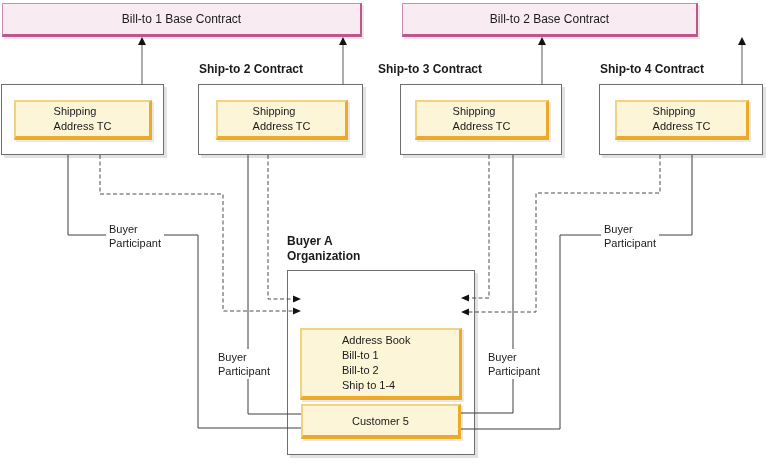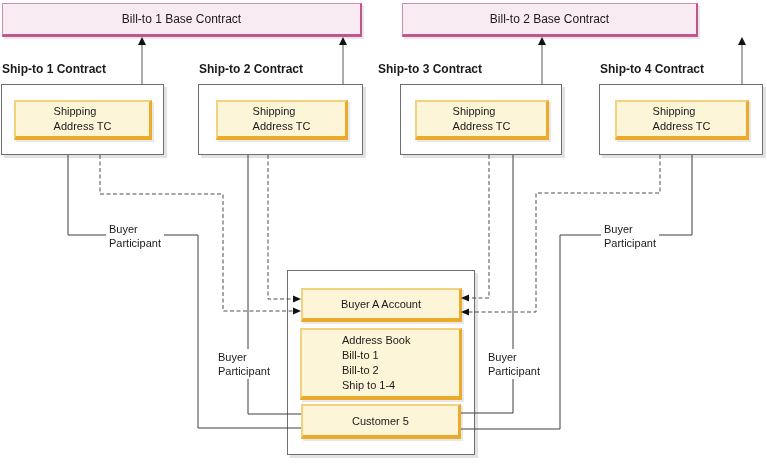--- a/index.html
+++ b/index.html
@@ -44,21 +44,20 @@
 
 <div class="canvas">
 
   <div class="abs pinkbox" style="left:2px;top:3px;width:360px;height:34px;">
     <span>Bill-to 1 Base Contract</span>
   </div>
   <div class="abs pinkbox" style="left:402px;top:3px;width:296px;height:34px;">
     <span>Bill-to 2 Base Contract</span>
   </div>
 
-  <div class="abs boxtitle" style="left:2px;top:62px;">Ship-to 1 Contract</div>
   <div class="abs boxtitle" style="left:199px;top:62px;">Ship-to 2 Contract</div>
   <div class="abs boxtitle" style="left:378px;top:62px;">Ship-to 3 Contract</div>
   <div class="abs boxtitle" style="left:600px;top:62px;">Ship-to 4 Contract</div>
 
   <div class="abs whitebox" style="left:1px;top:84px;width:163px;height:71px;">
     <div class="yellowbox" style="position:absolute;left:12px;top:15px;width:138px;height:40px;">
       <span class="tc-text">
         <span>Shipping</span><br>
         <span>Address TC</span>
       </span>
@@ -82,25 +81,26 @@
   </div>
   <div class="abs whitebox" style="left:599px;top:84px;width:164px;height:71px;">
     <div class="yellowbox" style="position:absolute;left:15px;top:15px;width:134px;height:40px;">
       <span class="tc-text">
         <span>Shipping</span><br>
         <span>Address TC</span>
       </span>
     </div>
   </div>
 
+  <div class="abs boxtitle" style="left:287px;top:234px;">
+    <span>Buyer A</span><br>
+    <span>Organization</span>
+  </div>
   <div class="abs whitebox" style="left:287px;top:270px;width:188px;height:185px;"></div>
 
-  <div class="abs yellowbox" style="left:301px;top:288px;width:161px;height:34px;">
-    <span>Buyer A Account</span>
-  </div>
 
   <div class="abs yellowbox" style="left:300px;top:328px;width:162px;height:72px;">
     <div class="addr-lines">
       <span>Address Book</span><br>
       <span>Bill-to 1</span><br>
       <span>Bill-to 2</span><br>
       <span>Ship to 1-4</span>
     </div>
   </div>
 

